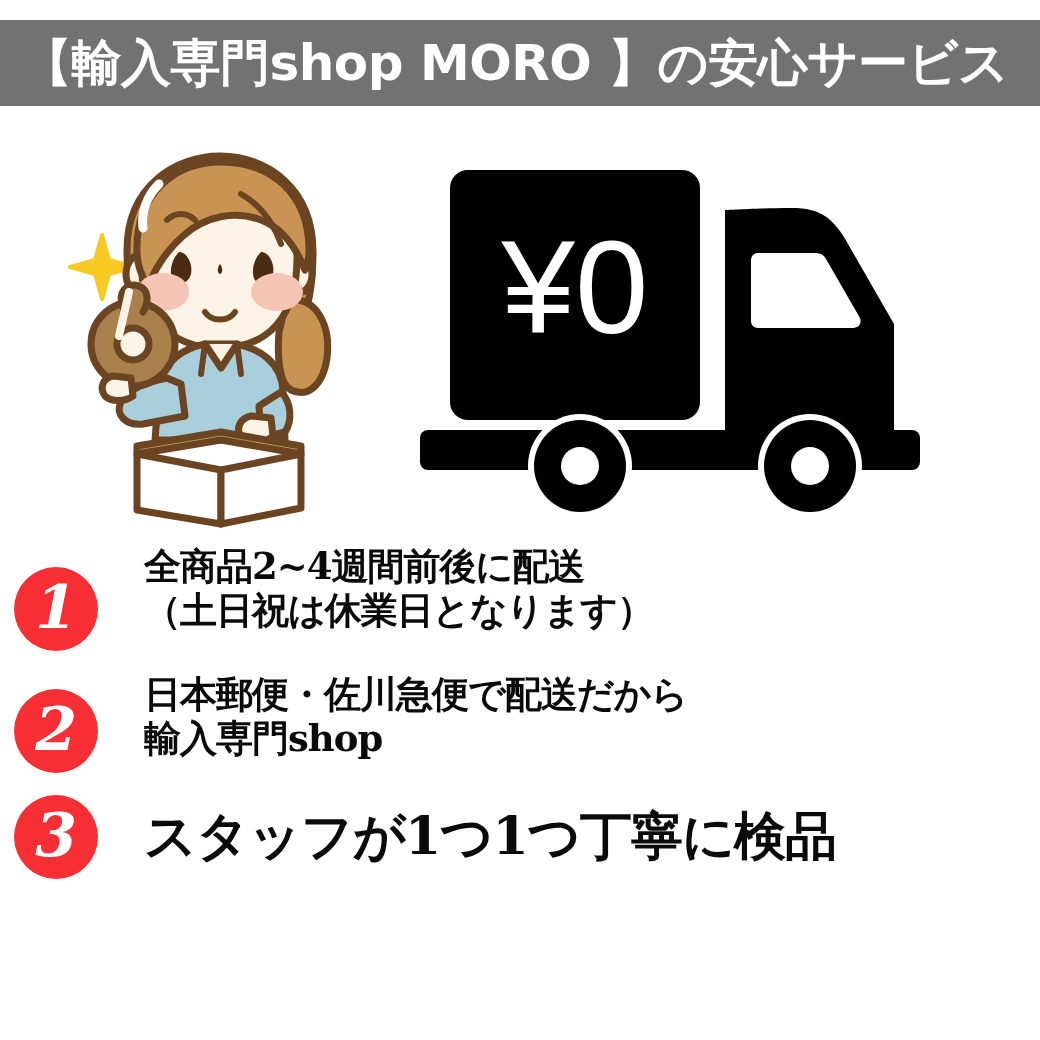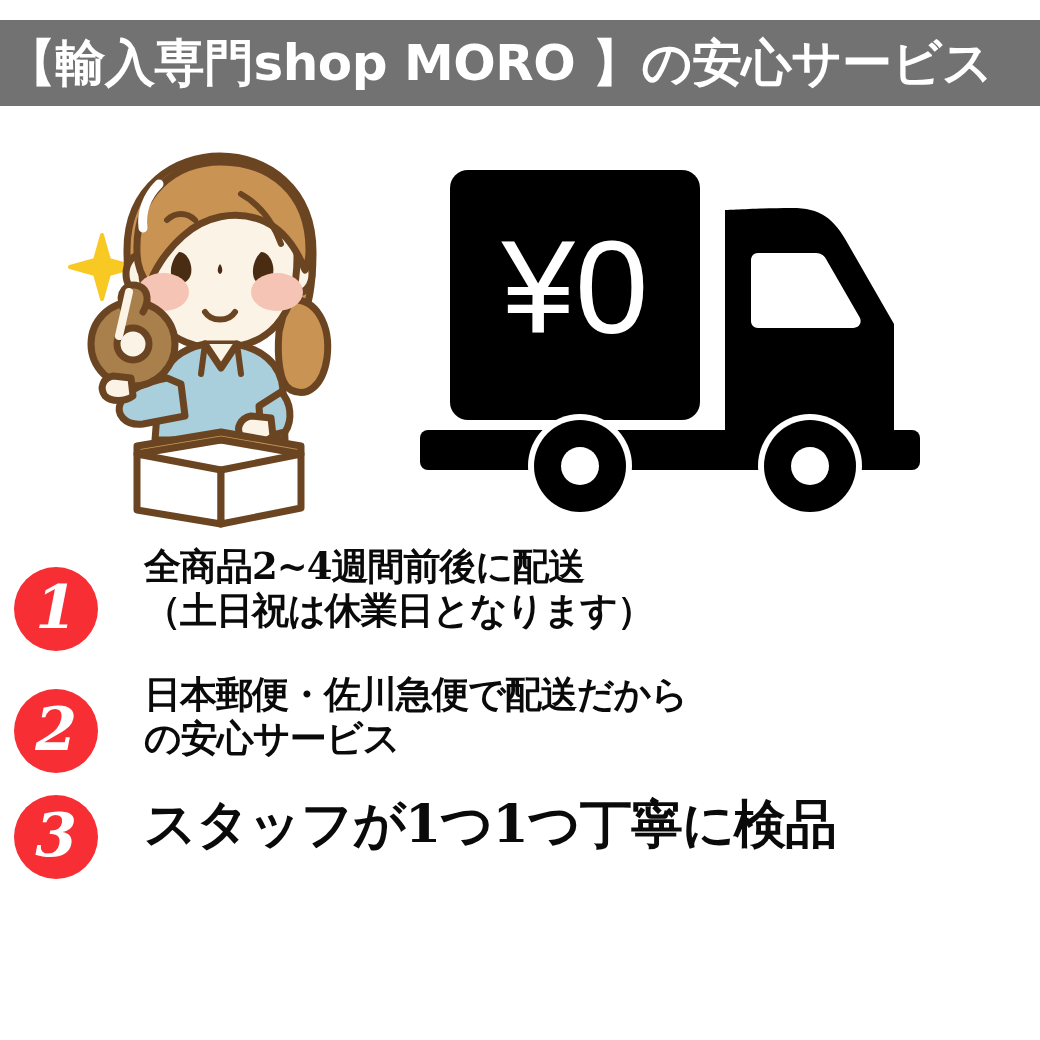--- a/index.html
+++ b/index.html
@@ -19,21 +19,21 @@
   .banner {
     position: absolute;
     left: 0;
     top: 20px;
     width: 1040px;
     height: 86px;
     background: #727272;
     display: flex;
     align-items: center;
     box-sizing: border-box;
-    padding-left: 6px;
+    padding-left: 22px;
   }
   .banner-title {
     color: #ffffff;
     font-family: "DejaVu Sans", "Liberation Sans", sans-serif;
     font-weight: bold;
     font-size: 50px;
     line-height: 1;
     letter-spacing: -0.5px;
     white-space: nowrap;
   }
@@ -102,21 +102,21 @@
     letter-spacing: -1px;
     white-space: pre-line;
   }
 
   .row-1 { margin-top: 0px; }
   .row-1 .badge { margin-top: 22px; }
   .row-2 { margin-top: 22px; }
   .row-2 .badge { margin-top: 16px; }
   .row-3 { margin-top: 20px; }
   .row-3 .badge { margin-top: 2px; }
-  .row-3 .feature-text { font-size: 52px; }
+  .row-3 .feature-text { font-size: 52px; margin-top: 12px; }
 </style>
 </head>
 <body>
 
 <div class="banner">
   <span class="banner-title">【輸入専門shop MORO 】の安心サービス</span>
 </div>
 
 <div class="art-row">
 
@@ -228,21 +228,21 @@
     </div>
     <div class="feature-text">全商品2~4週間前後に配送
 （土日祝は休業日となります）</div>
   </div>
 
   <div class="feature-row row-2">
     <div class="badge">
       <span class="badge-num">2</span>
     </div>
     <div class="feature-text">日本郵便・佐川急便で配送だから
-の安心サービス</div>
+輸入専門shop</div>
   </div>
 
   <div class="feature-row row-3">
     <div class="badge">
       <span class="badge-num">3</span>
     </div>
     <div class="feature-text">スタッフが1つ1つ丁寧に検品</div>
   </div>
 
 </div>

